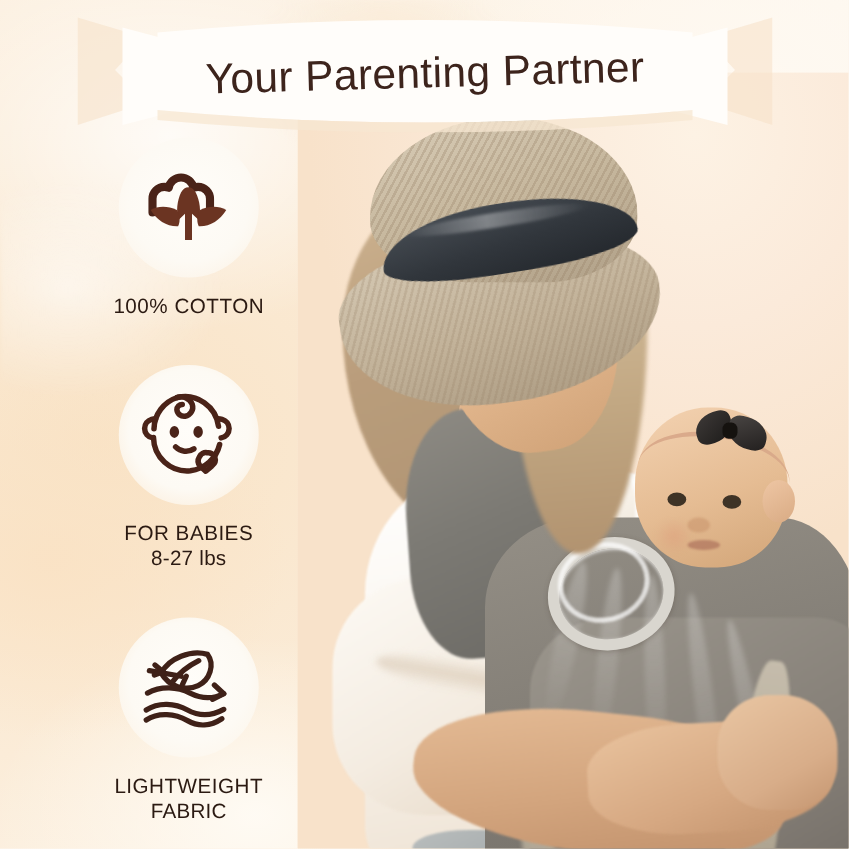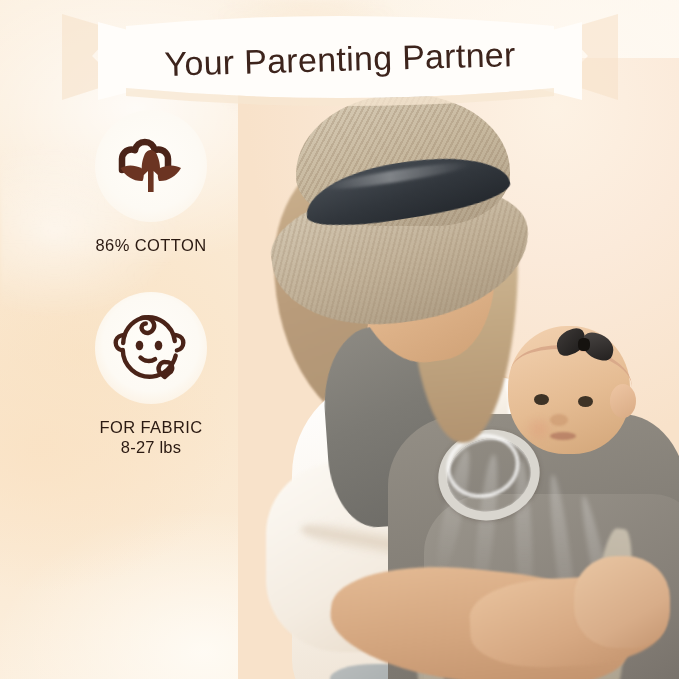--- a/index.html
+++ b/index.html
@@ -532,21 +532,21 @@
           <path d="M11 44 V33 a9.5 9.5 0 0 1 9.5-9.5 a9.5 9.5 0 0 1 3.5 .7 a10 10 0 0 1 9.8-8.2 a10 10 0 0 1 9.9 8.3 a9.5 9.5 0 0 1 3.8-.8 a9.5 9.5 0 0 1 9.5 9.5 V44"></path>
         </g>
         <g fill="#6b3422">
           <path d="M33.8 28 C30.6 35 29.8 43 31.8 50 L37 45 L37 66 L42.6 66 L42.6 45 L48 50 C50 43 49 35 45.6 28 C42.6 22.5 36.8 22.5 33.8 28 Z"></path>
           <path d="M30.5 42 C23 38.5 15.5 38.5 9.5 42 C14.5 50.5 23 55.5 31.5 55 C33.5 51 32.8 45.8 30.5 42 Z"></path>
           <path d="M49 42 C56.4 38.5 64 38.5 70 42 C65 50.5 56.4 55.5 48 55 C46 51 46.7 45.8 49 42 Z"></path>
         </g>
       </svg>
     </div>
     <div class="feature-label">
-      <span>86% COTTON</span>
+      <span>100% COTTON</span>
     </div>
   </div>
 
   <div class="feature feature-2">
     <div class="badge-circle">
       <svg width="82" height="78" viewBox="0 0 82 78">
         <g fill="none" stroke="#4a2318" stroke-width="4.4" stroke-linecap="round" stroke-linejoin="round">
           <path d="M14.5 26 a13 13 0 0 0 -3.2 .5 a7.6 7.6 0 0 0 -5.6 7.3 a7.6 7.6 0 0 0 6.4 7.5"></path>
           <path d="M64.5 26 a13 13 0 0 1 3.2 .5 a7.6 7.6 0 0 1 5.6 7.3 a7.6 7.6 0 0 1 -6.4 7.5"></path>
           <path d="M12.8 41 a27 27 0 0 0 29.5 26.6 a27.5 27.5 0 0 0 23.4 -21"></path>
@@ -554,19 +554,40 @@
           <path d="M31.8 9 a27 27 0 0 1 33 23"></path>
           <path d="M31.8 9 a9.6 9.6 0 0 1 12 5.4 a7.4 7.4 0 0 1 -5.7 9.6 a5.8 5.8 0 0 1 -6.6 -5.2 a4.3 4.3 0 0 1 4.3 -4.3"></path>
           <path d="M30.5 48.5 a11.5 11.5 0 0 0 14.6 1.6"></path>
           <path d="M49.5 56.5 a5.6 5.6 0 0 1 6.3 -3.3 a5.6 5.6 0 0 1 6 3.4 a6.3 6.3 0 0 1 -2.2 7.1 l-5 4.3 l-4.7 -4.4 a6.3 6.3 0 0 1 -0.4 -7.1 Z"></path>
         </g>
         <ellipse cx="29.5" cy="36.5" rx="3.8" ry="4.8" fill="#4a2318"></ellipse>
         <ellipse cx="48.5" cy="36.5" rx="3.8" ry="4.8" fill="#4a2318"></ellipse>
       </svg>
     </div>
     <div class="feature-label">
-      <span>FOR FABRIC</span>
+      <span>FOR BABIES</span>
       <span class="sub">8-27 lbs</span>
     </div>
   </div>
 
+  <div class="feature feature-3">
+    <div class="badge-circle">
+      <svg width="84" height="72" viewBox="0 0 84 72">
+        <g fill="none" stroke="#3f2118" stroke-width="4.2" stroke-linecap="round" stroke-linejoin="round">
+          <path d="M20 24.5 C26 12.5 44 5.5 57 9.5 C63 17.5 59 30 49.5 34.5 C39 39.5 26 35 20 24.5 Z"></path>
+          <path d="M10.5 22.5 L36 27"></path>
+          <path d="M15 18 L21.5 23.5 L14.5 26"></path>
+          <path d="M29 31.5 C33 26 40 19.5 50 14.5"></path>
+          <path d="M37 33.5 L40 27"></path>
+          <path d="M9 40.5 C20 34.5 33 35.5 43 40.5 C52 45 61 45.5 70 41"></path>
+          <path d="M62.5 34 L70 41 L61 45.5"></path>
+          <path d="M8 54 C18 47.5 31 48.5 41 54 C50 59 60 59 70 53.5"></path>
+          <path d="M8 62 C18 55.5 31 57 41 62.5 C49.5 67.5 59.5 67 68.5 61"></path>
+        </g>
+      </svg>
+    </div>
+    <div class="feature-label">
+      <span>LIGHTWEIGHT</span>
+      <span class="sub">FABRIC</span>
+    </div>
+  </div>
 
 </div>
 
 </body></html>

